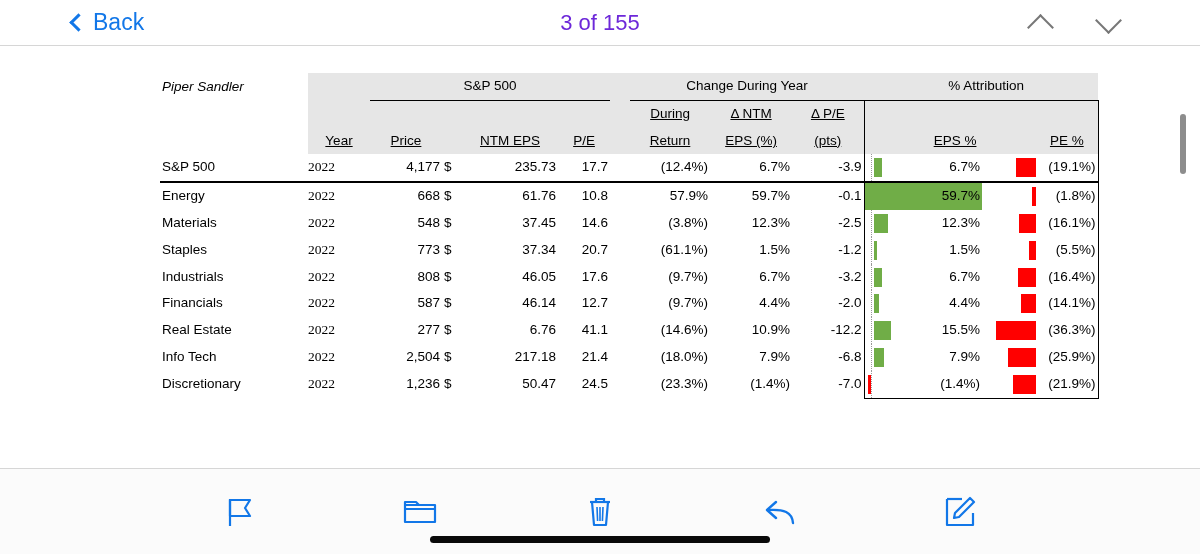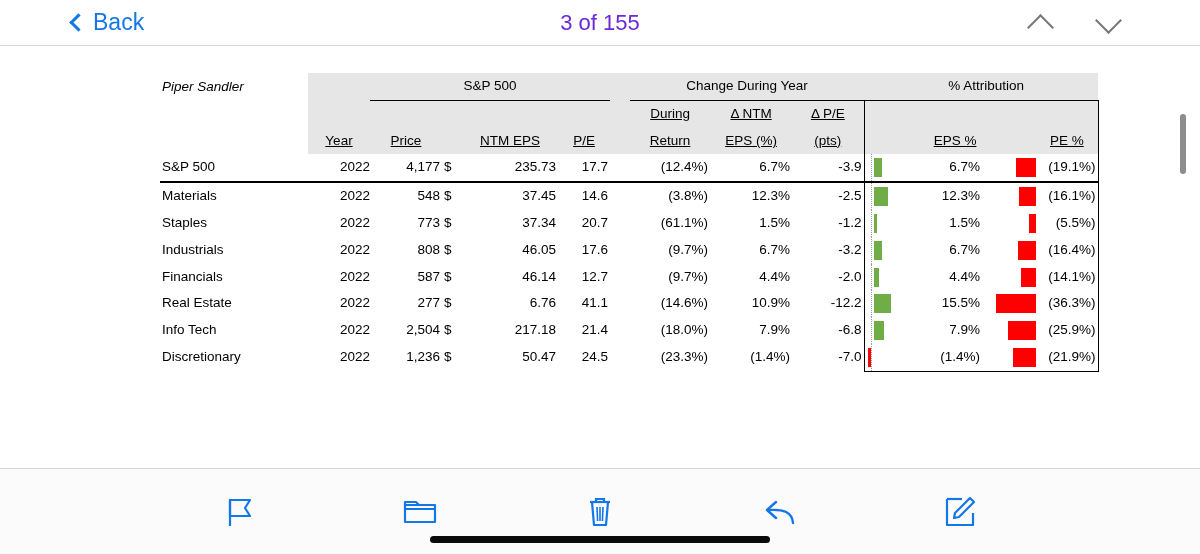--- a/index.html
+++ b/index.html
@@ -125,21 +125,21 @@
   col.c-ann    { width: 80px; }
   col.c-dntm   { width: 82px; }
   col.c-dpe    { width: 72px; }
   col.c-gap2   { width: 10px; }
   col.c-epsbar { width: 56px; }
   col.c-epsval { width: 52px; }
   col.c-pebar  { width: 56px; }
   col.c-peval  { width: 60px; }
 
   .num { text-align: right; padding-right: 2px !important; }
-  .ctr { text-align: right; }
+  .ctr { text-align: left; font-family: Liberation Serif, serif; }
   .dollar { text-align: left; padding-left: 2px !important; }
 
   .hdr-brand {
     font-style: italic;
     font-weight: bold;
     font-size: 14px;
     padding-left: 2px !important;
   }
   .shade { background: #e6e6e6; }
   .grp-title {
@@ -341,20 +341,39 @@
           <td class="barcell">
             <span class="bar green" style="left:0px;width:8px;"></span>
           </td>
           <td class="num">6.7%</td>
           <td class="barcell">
             <span class="bar red" style="right:2px;width:20px;"></span>
           </td>
           <td class="num attr-box-right">(19.1%)</td>
         </tr>
 
+        <tr>
+          <td class="rowname">Energy</td>
+          <td class="ctr">2022</td>
+          <td class="num">668</td>
+          <td class="dollar">$</td>
+          <td class="num">61.76</td>
+          <td class="num">10.8</td>
+          <td></td>
+          <td class="num">57.9%</td>
+          <td class="num">59.7%</td>
+          <td class="num">-0.1</td>
+          <td class="attr-box-left barcell fullcell-green"></td>
+          <td class="barcell fullcell-green"></td>
+          <td class="num fullcell-green">59.7%</td>
+          <td class="barcell">
+            <span class="bar red" style="right:2px;width:4px;"></span>
+          </td>
+          <td class="num attr-box-right">(1.8%)</td>
+        </tr>
 
 
         <tr>
           <td class="rowname">Materials</td>
           <td class="ctr">2022</td>
           <td class="num">548</td>
           <td class="dollar">$</td>
           <td class="num">37.45</td>
           <td class="num">14.6</td>
           <td></td>

